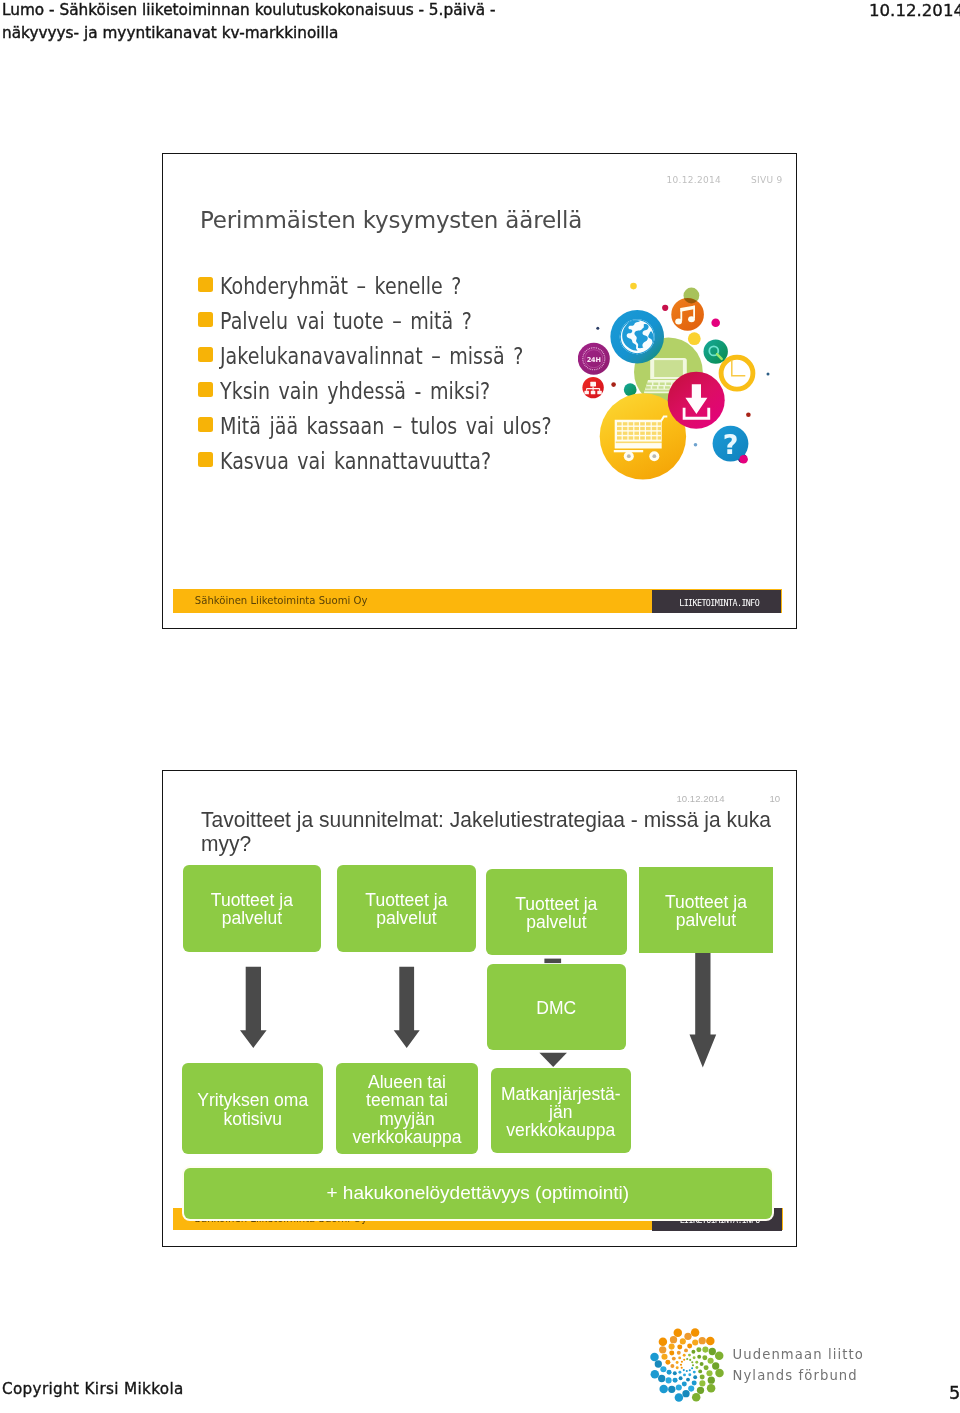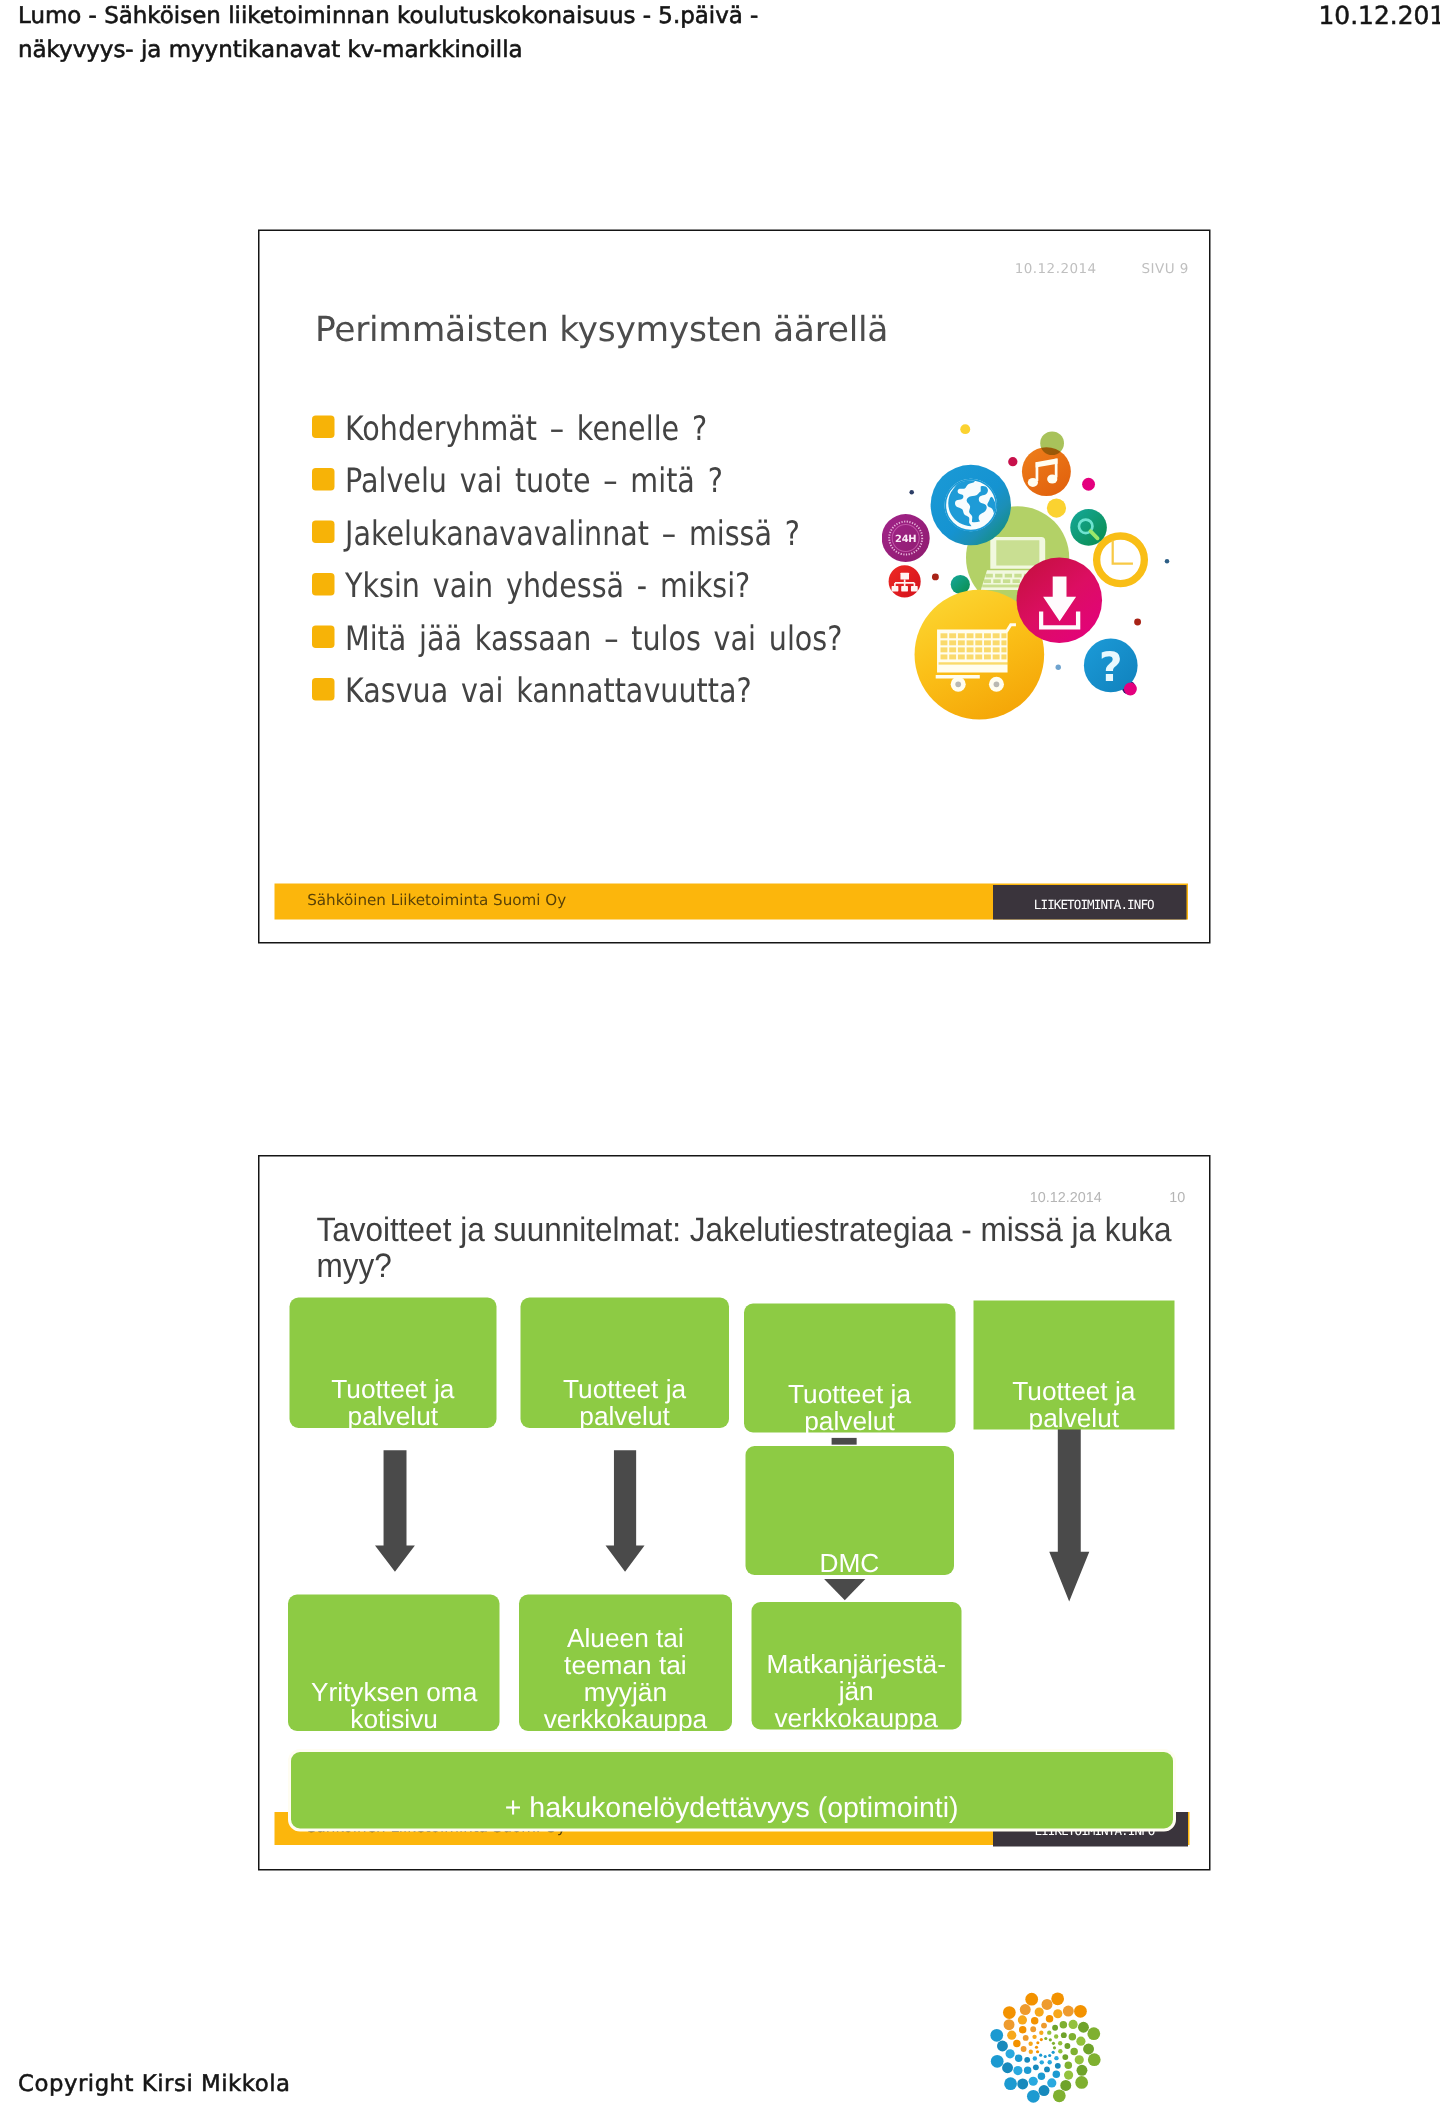--- a/index.html
+++ b/index.html
@@ -1,18 +1,18 @@
 <!DOCTYPE html>
 <html><head>
 <meta charset="utf-8">
 <style>
   html,body{margin:0;padding:0;background:#fff;}
   body{width:960px;height:1413px;position:relative;overflow:hidden;
        font-family:"Liberation Sans",sans-serif;color:#000;}
-  .page{position:absolute;left:10px;top:0;width:932px;height:1413px;}
+  .page{position:absolute;left:0;top:0;width:932px;height:1413px;}
 
   
   #hdr{position:absolute;left:2px;top:-1px;width:956px;}
   #hdr .ttl{font-family:"DejaVu Sans",sans-serif;font-size:15.3px;
             -webkit-text-stroke:0.4px #151515;
             line-height:23px;color:#151515;letter-spacing:0;width:700px;}
   #hdr .date{position:absolute;left:867px;top:2px;font-family:"DejaVu Sans",sans-serif;
              font-size:16.6px;color:#151515;-webkit-text-stroke:0.35px #151515;}
 
   
@@ -50,21 +50,21 @@
   #s2-page{left:606.5px;top:22px;}
   #s2-title{position:absolute;left:38px;top:36.5px;width:622px;
             font-family:"Liberation Sans",sans-serif;font-size:22.6px;line-height:24.2px;color:#3f3f3f;
             transform:scaleX(0.93);transform-origin:left top;}
   #s2-arrows{position:absolute;left:0;top:0;}
   #s2-wide > span{line-height:24.4px;font-size:19px;top:0;}
   #s2-wide{box-shadow:0 0 0 2px #FFFDF2;}
 
   .gbox{position:absolute;background:#8DCB44;border-radius:6px;color:#fff;
         font-family:"Liberation Sans",sans-serif;text-align:center;
-        display:flex;align-items:flex-end;justify-content:center;}
+        display:flex;align-items:center;justify-content:center;}
   .gbox > span{display:block;line-height:18.1px;font-size:17.5px;position:relative;top:1px;}
   .gbox .ln{display:block;}
   #s2-bar{position:absolute;left:9.6px;top:437.3px;width:610px;height:21.7px;background:#FCB60C;}
   #s2-bar .lbl{position:absolute;left:22px;top:5px;font-family:"DejaVu Sans",sans-serif;
                font-size:10.1px;color:#5a4207;}
   #s2-dark{position:absolute;left:489.4px;top:437.3px;width:129.5px;height:22.8px;background:#3a343c;}
   #s2-dark .lbl{position:absolute;left:2.5px;top:7px;width:129.5px;text-align:center;
                 font-family:"DejaVu Sans Mono",monospace;font-size:8.4px;color:#fff;
                 letter-spacing:-0.6px;}
 
@@ -478,17 +478,21 @@
         <circle cx="12.7" cy="51.5" r="3.64" fill="#1789BC"></circle>
         <circle cx="5.8" cy="47.2" r="4.25" fill="#1C9AD1"></circle>
         <circle cx="34.8" cy="43.1" r="1.05" fill="#1C9AD1"></circle>
         <circle cx="30.9" cy="45.3" r="1.46" fill="#29A9DF"></circle>
         <circle cx="25.8" cy="46.2" r="1.95" fill="#1789BC"></circle>
         <circle cx="20.1" cy="45.2" r="2.49" fill="#1C9AD1"></circle>
         <circle cx="14.4" cy="42.2" r="3.06" fill="#29A9DF"></circle>
         <circle cx="9.3" cy="37.0" r="3.64" fill="#1789BC"></circle>
         <circle cx="5.5" cy="29.9" r="4.25" fill="#1C9AD1"></circle>
       </svg>
+    <div id="uusimaa-text">
+      <div>Uudenmaan liitto</div>
+      <div>Nylands förbund</div>
+    </div>
   </div>
 
   <div id="ft-copy">Copyright Kirsi Mikkola</div>
   <div id="ft-page">5</div>
 </div>
 
 </body></html>

